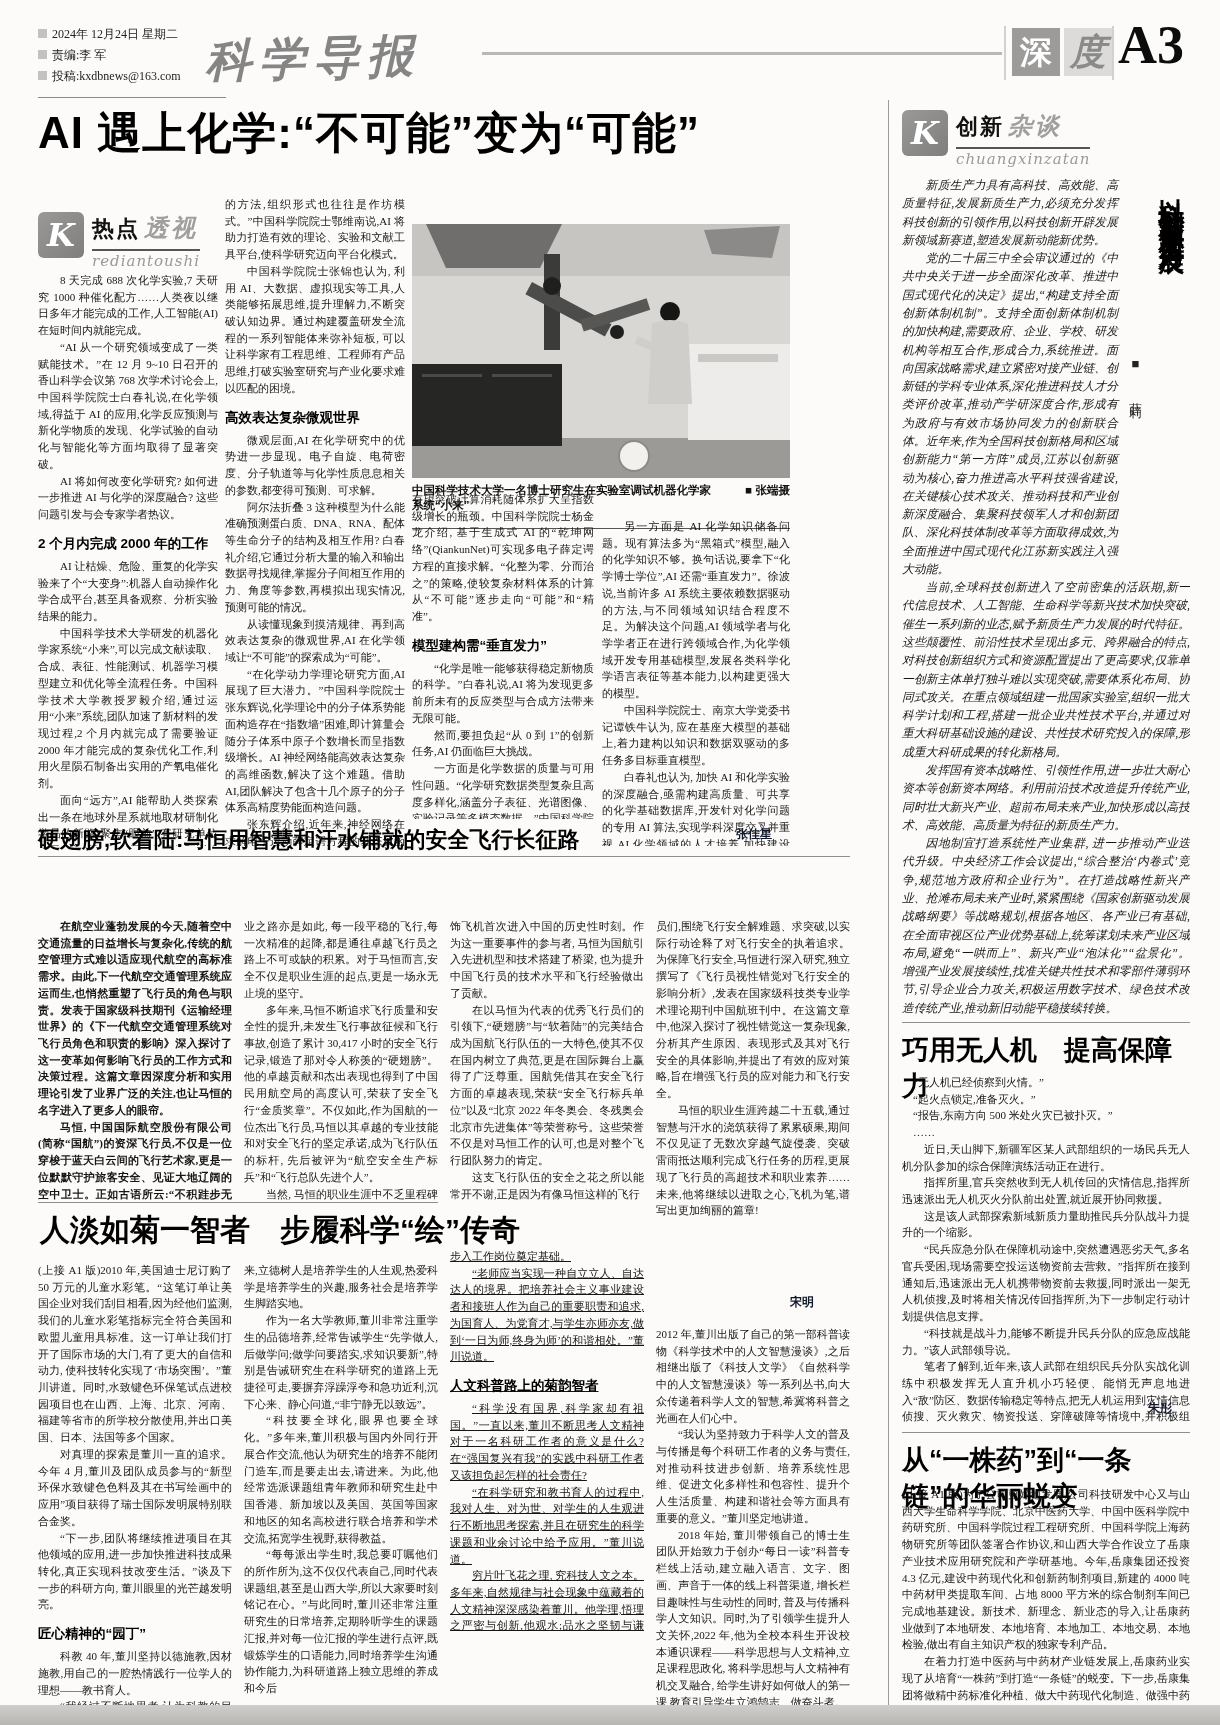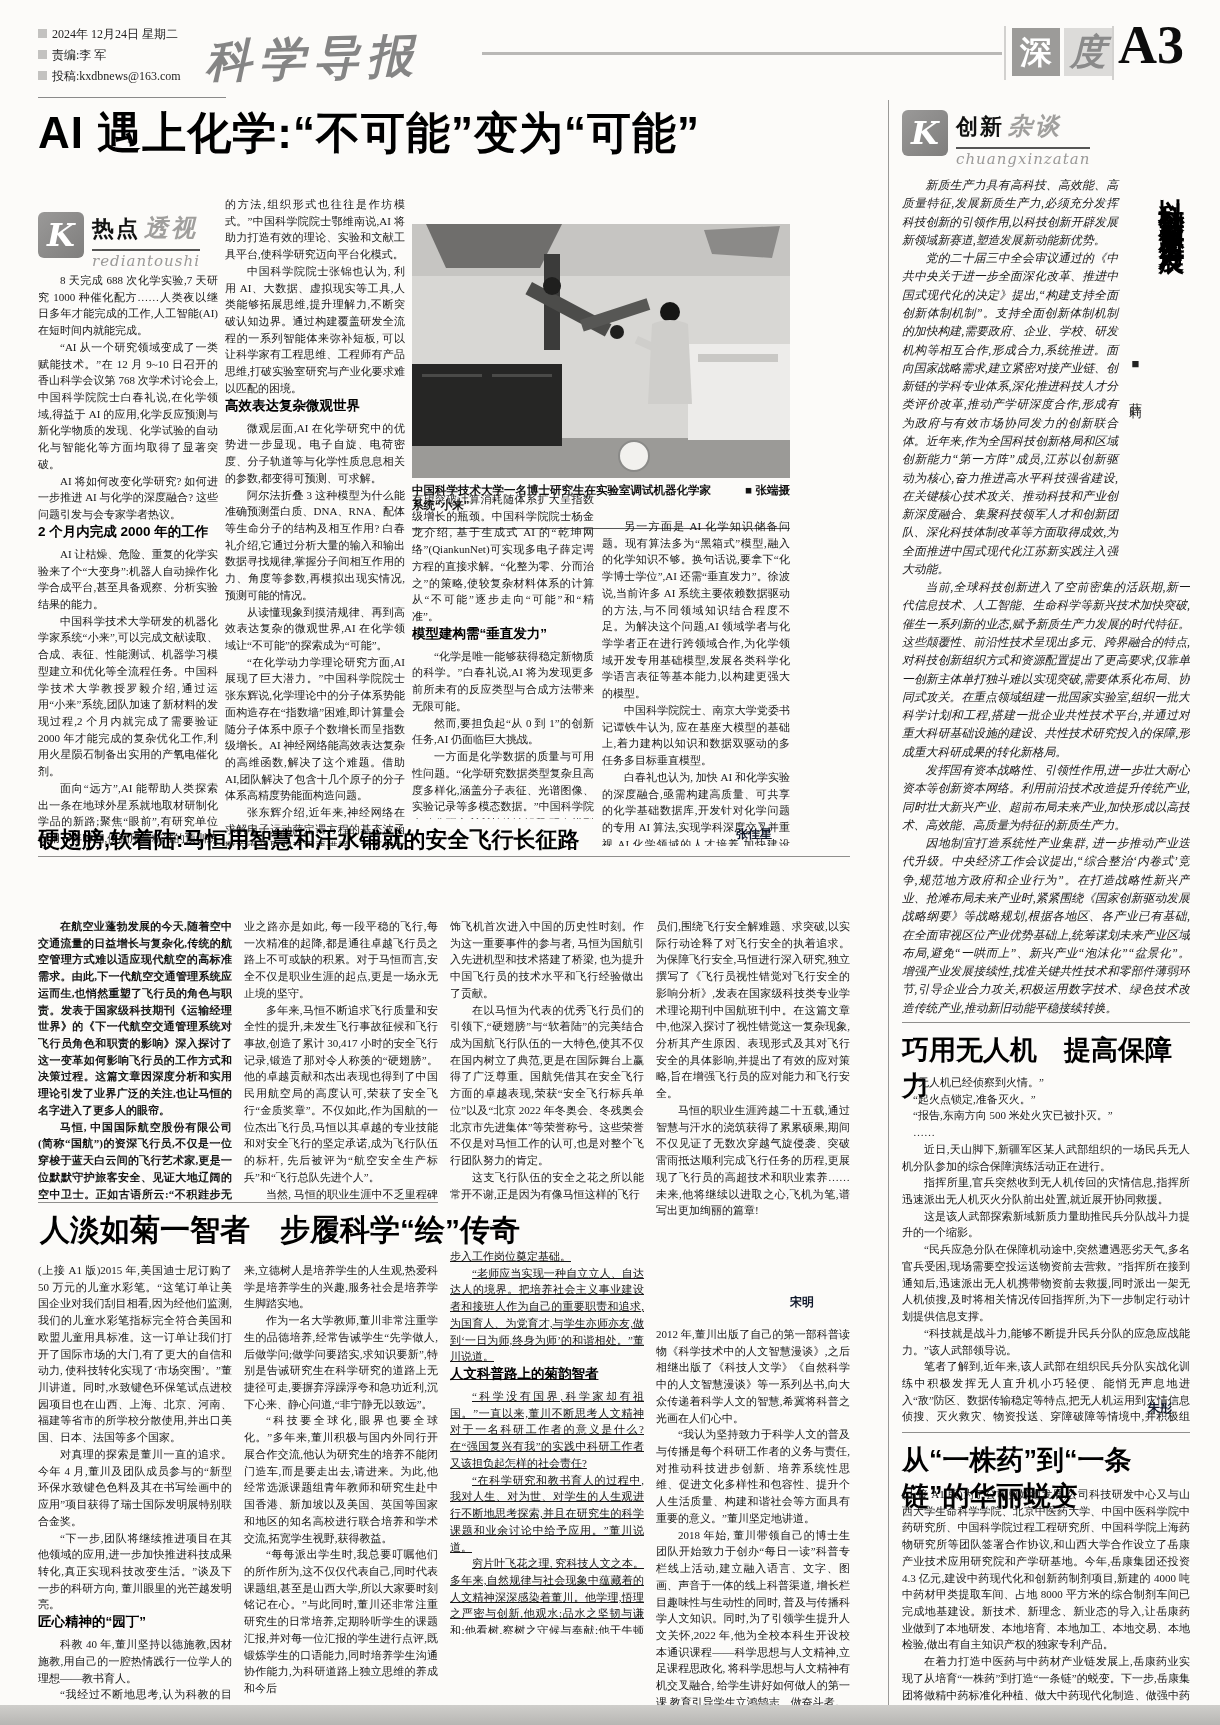--- a/index.html
+++ b/index.html
@@ -17,21 +17,21 @@
   .sec-du{left:1064px;background:#dcdbd9;color:#8a8a8a;font:bold italic 36px/46px "DejaVu Serif",serif;}
   .pageno{position:absolute;left:1118px;top:14px;font:bold 54px "Liberation Serif",serif;color:#0c0c0c;}
   .vbar{position:absolute;width:2px;background:#d2d1cf;top:26px;height:54px;}
   
   .vdivider{position:absolute;left:888px;top:100px;width:1px;height:1605px;background:#9b9a98;}
   .rule{position:absolute;background:#8f8e8c;height:1px;}
   .col{position:absolute;overflow:hidden;text-align:justify;font-size:11px;line-height:1.52;color:#161616;}
   .para{margin:0;text-indent:2em;}
   .para.noindent{text-indent:0;}
   .para.qline{text-indent:1em;}
-  .subhead{font:bold 13.5px "Liberation Sans","DejaVu Sans",sans-serif;margin:0 0 5px;text-indent:0;color:#000;}
+  .subhead{font:bold 13.5px "Liberation Sans","DejaVu Sans",sans-serif;margin:12px 0 5px;text-indent:0;color:#000;}
   .headline{position:absolute;font-family:"Liberation Sans","DejaVu Sans",sans-serif;font-weight:900;color:#000;}
   .byline{position:absolute;font:bold 12px "Liberation Serif",serif;color:#0f172a;}
   
   .badge{position:absolute;display:flex;align-items:flex-start;}
   .kbox{width:46px;height:46px;background:linear-gradient(135deg,#9a9998,#7f7e7d);border-radius:6px;
         color:#fff;font:bold italic 32px/46px "DejaVu Serif",serif;text-align:center;flex:none;}
   .btxt{margin-left:8px;border-bottom:0;}
   .btitle{font-size:0;line-height:26px;white-space:nowrap;}
   .btitle .b1{font:900 22px "Liberation Sans",sans-serif;color:#111;letter-spacing:2px;}
   .btitle .b2{font:bold italic 24px "DejaVu Serif",serif;color:#a09f9d;letter-spacing:3px;margin-left:4px;}
@@ -170,21 +170,21 @@
   <div class="col" style="left:656px;top:918px;width:194px;height:392px;">
       <p class="para noindent">员们,围绕飞行安全解难题、求突破,以实际行动诠释了对飞行安全的执着追求。为保障飞行安全,马恒进行深入研究,独立撰写了《飞行员视性错觉对飞行安全的影响分析》,发表在国家级科技类专业学术理论期刊中国航班刊中。在这篇文章中,他深入探讨了视性错觉这一复杂现象,分析其产生原因、表现形式及其对飞行安全的具体影响,并提出了有效的应对策略,旨在增强飞行员的应对能力和飞行安全。</p>
       <p class="para">马恒的职业生涯跨越二十五载,通过智慧与汗水的浇筑获得了累累硕果,期间不仅见证了无数次穿越气旋侵袭、突破雷雨抵达顺利完成飞行任务的历程,更展现了飞行员的高超技术和职业素养……未来,他将继续以进取之心,飞机为笔,谱写出更加绚丽的篇章!</p>
     </div>
   <div class="byline" style="left:790px;top:1294px;">宋明</div>
 
   <div class="rule" style="left:38px;top:1202px;width:400px;"></div>
   <div class="headline" style="left:40px;top:1210px;width:480px;font-size:30px;">人淡如菊一智者　步履科学“绘”传奇</div>
 
   <div class="col" style="left:38px;top:1262px;width:194px;height:450px;">
-      <p class="para noindent">(上接 A1 版)2015 年,美国迪士尼订购了 50 万元的儿童水彩笔。“这笔订单让美国企业对我们刮目相看,因为经他们监测,我们的儿童水彩笔指标完全符合美国和欧盟儿童用具标准。这一订单让我们打开了国际市场的大门,有了更大的自信和动力, 使科技转化实现了‘市场突围’。”董川讲道。同时,水致键色环保笔试点进校园项目也在山西、上海、北京、河南、福建等省市的所学校分散使用,并出口美国、日本、法国等多个国家。</p>
+      <p class="para noindent">(上接 A1 版)2010 年,美国迪士尼订购了 50 万元的儿童水彩笔。“这笔订单让美国企业对我们刮目相看,因为经他们监测,我们的儿童水彩笔指标完全符合美国和欧盟儿童用具标准。这一订单让我们打开了国际市场的大门,有了更大的自信和动力, 使科技转化实现了‘市场突围’。”董川讲道。同时,水致键色环保笔试点进校园项目也在山西、上海、北京、河南、福建等省市的所学校分散使用,并出口美国、日本、法国等多个国家。</p>
       <p class="para">对真理的探索是董川一直的追求。今年 4 月,董川及团队成员参与的“新型环保水致键色色料及其在书写绘画中的应用”项目获得了瑞士国际发明展特别联合金奖。</p>
       <p class="para">“下一步,团队将继续推进项目在其他领域的应用,进一步加快推进科技成果转化,真正实现科技改变生活。”谈及下一步的科研方向, 董川眼里的光芒越发明亮。</p>
       <h3 class="subhead">匠心精神的“园丁”</h3>
       <p class="para">科教 40 年,董川坚持以德施教,因材施教,用自己的一腔热情践行一位学人的理想——教书育人。</p>
       <p class="para">“我经过不断地思考,认为科教的目的是立德树人,让学生和老师热爱科学,服务社会,做对社会有用的人。”在董川看</p>
     </div>
   <div class="col" style="left:244px;top:1262px;width:194px;height:450px;">
       <p class="para noindent">来,立德树人是培养学生的人生观,热爱科学是培养学生的兴趣,服务社会是培养学生脚踏实地。</p>
       <p class="para">作为一名大学教师,董川非常注重学生的品德培养,经常告诫学生“先学做人,后做学问;做学问要踏实,求知识要新”,特别是告诫研究生在科学研究的道路上无捷径可走,要摒弃浮躁浮夸和急功近利,沉下心来、静心问道,“非宁静无以致远”。</p>
       <p class="para">“科技要全球化,眼界也要全球化。”多年来,董川积极与国内外同行开展合作交流,他认为研究生的培养不能闭门造车,而是要走出去,请进来。为此,他经常选派课题组青年教师和研究生赴中国香港、新加坡以及美国、英国等国家和地区的知名高校进行联合培养和学术交流,拓宽学生视野,获得教益。</p>

